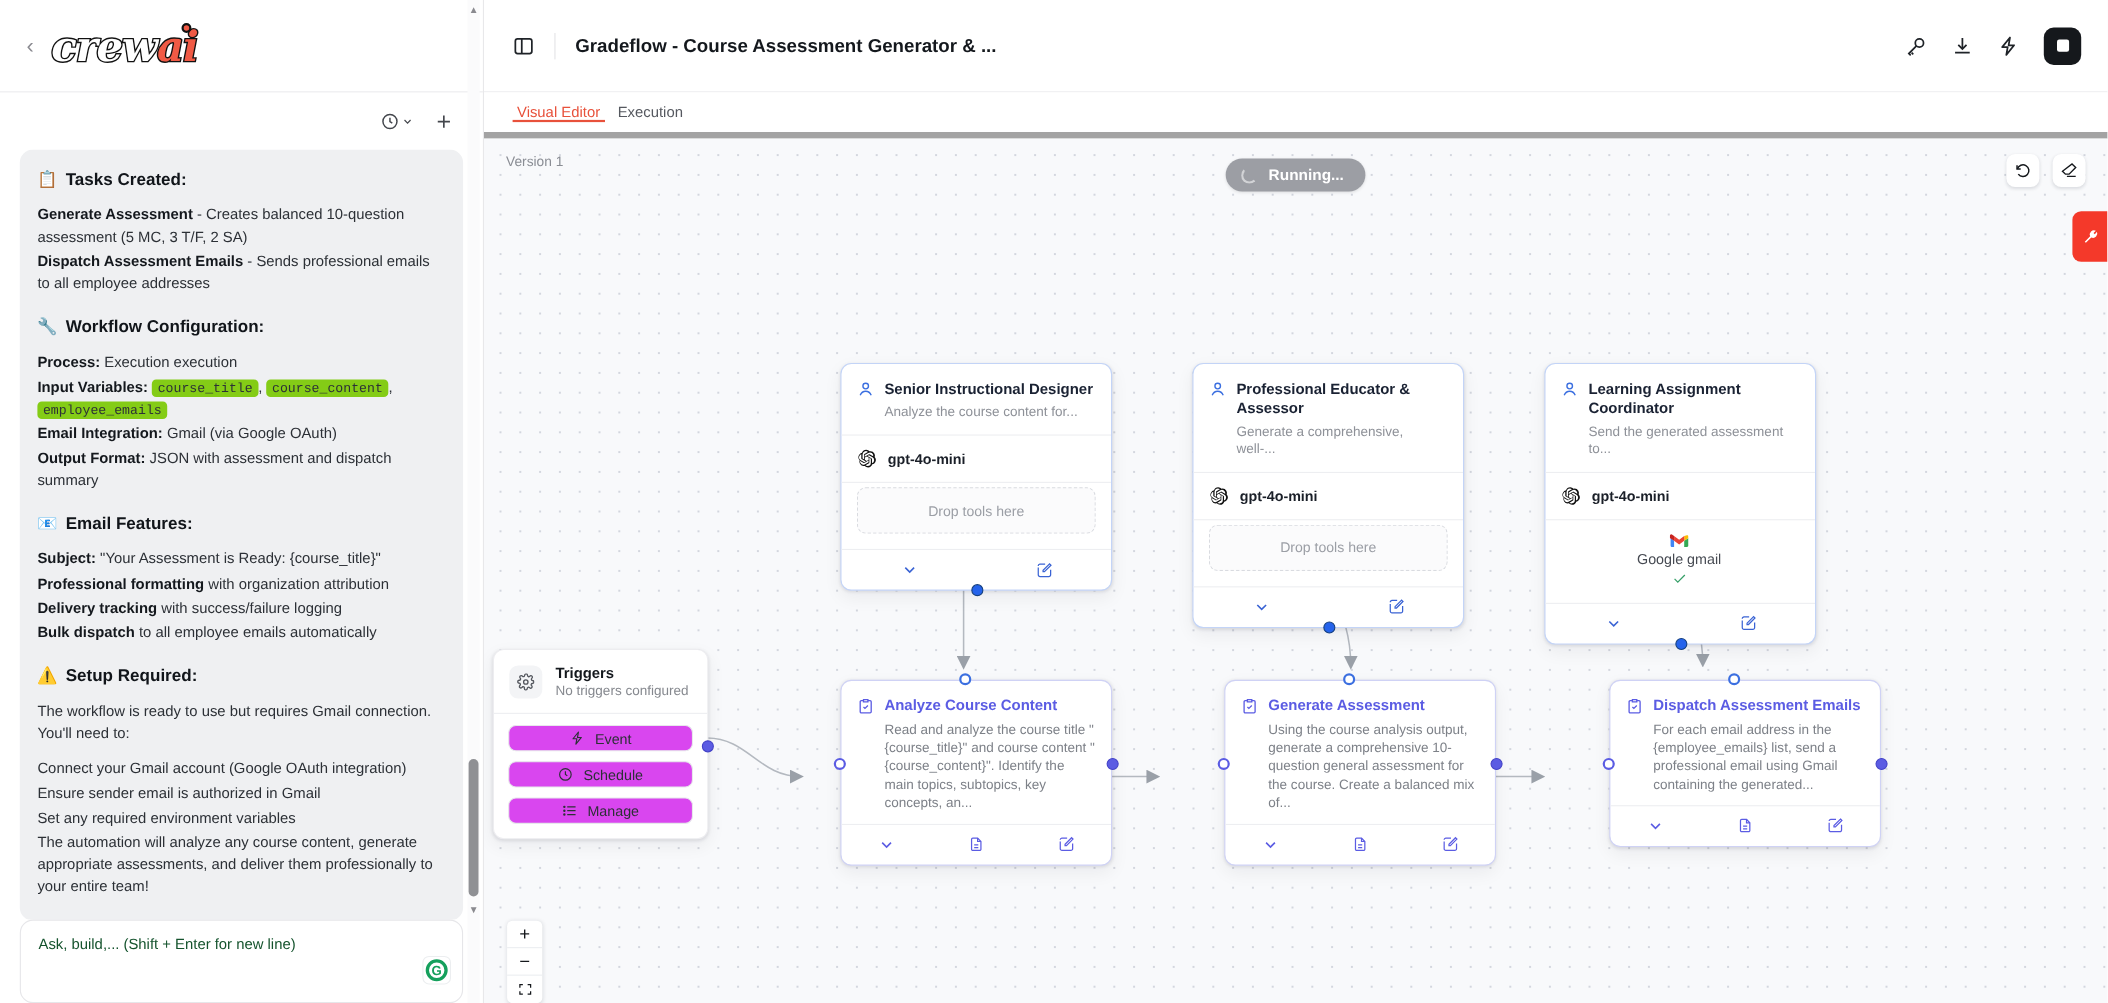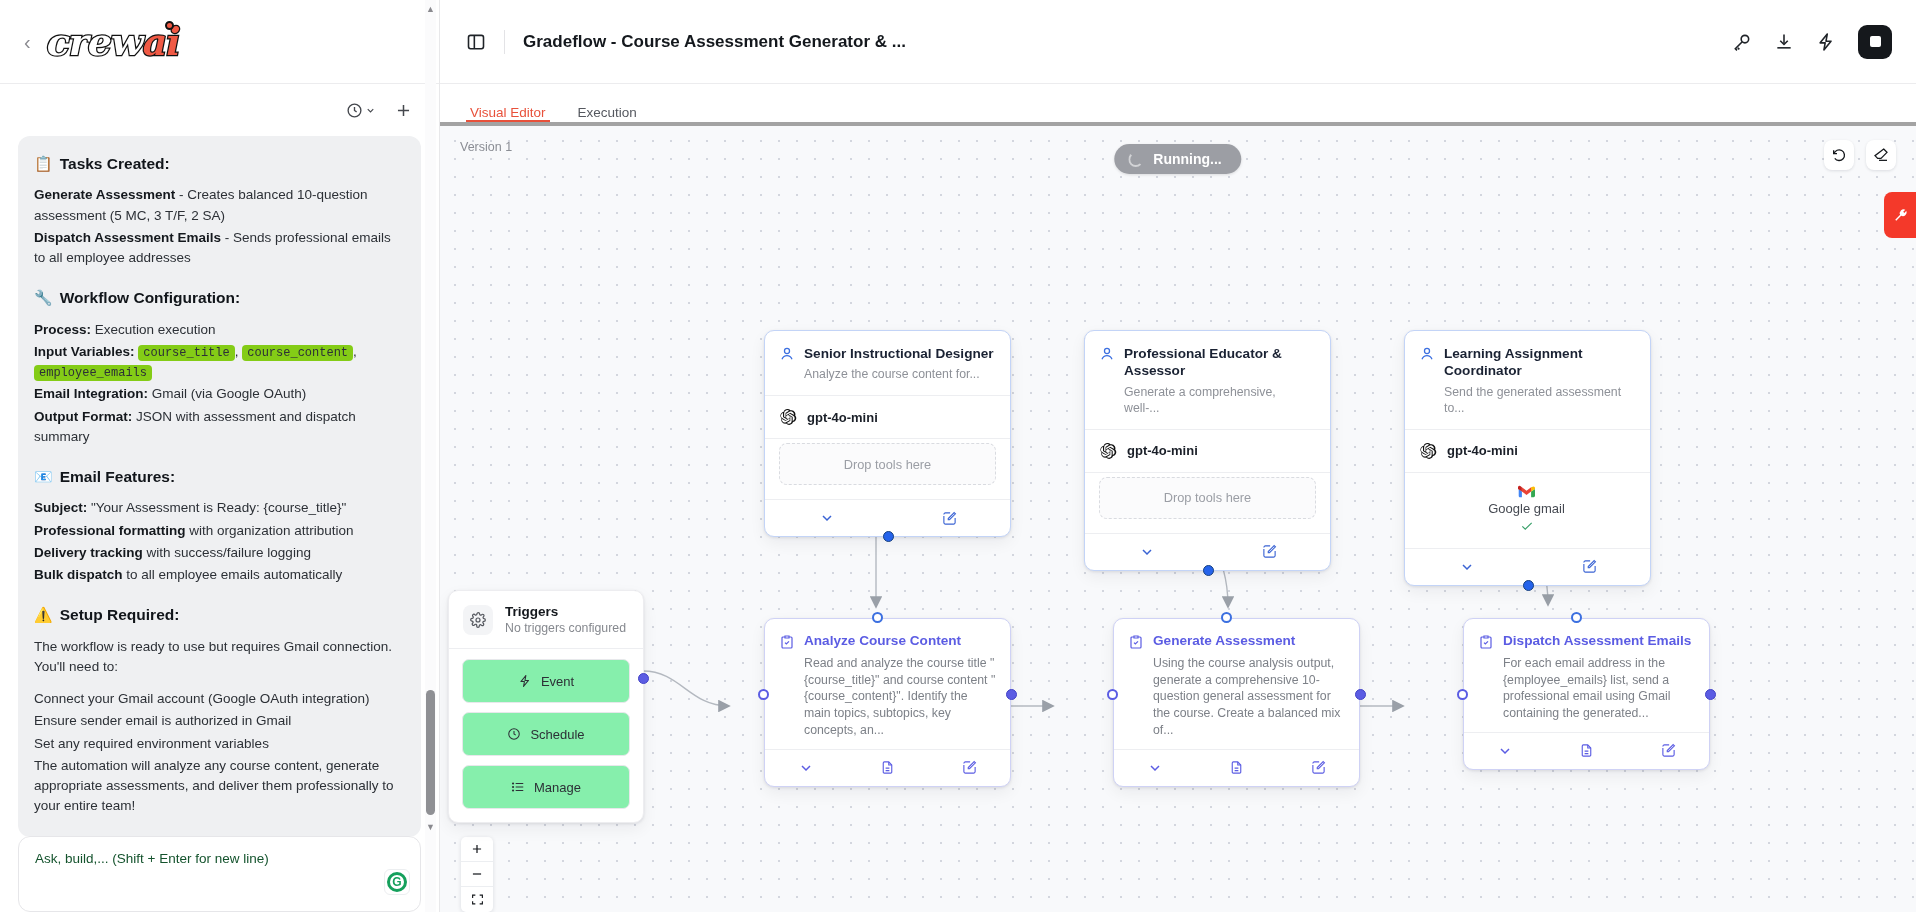--- a/index.html
+++ b/index.html
@@ -130,23 +130,23 @@
   .hdr-icons { display:flex; align-items:center; gap:22px; }
   .hdr-icon { color:#1f2328; cursor:pointer; display:flex; }
   .stop-btn {
     width:34px;height:34px;border-radius:9px;background:#15181c;
     display:flex;align-items:center;justify-content:center;cursor:pointer;
   }
   .stop-btn .sq { width:11px;height:11px;background:#fff;border-radius:2px; }
 
   .tabs-row {
     height:42px; flex:0 0 42px;
-    display:flex; align-items:flex-end;
-    padding:0 26px; gap:24px;
-    border-bottom:4px solid #a3a3a3;
+    display:flex; align-items:center;
+    padding:0 26px; gap:8px;
+    border-bottom:6px solid #a3a3a3;
     background:#fff;
   }
   .tab {
     display:flex; align-items:center;
     font-size:13.5px; color:#55585f; cursor:pointer;
     border-bottom:2px solid transparent;
     padding:0 4px 0 4px;
   }
   .tab.active { color:#e8513b; border-bottom-color:#e8513b; font-weight:normal; }
 
@@ -244,21 +244,21 @@
   }
   .trig-head { display:flex; gap:12px; align-items:center; padding:13px 14px; }
   .trig-ico {
     width:30px;height:30px;border-radius:8px;background:#f3f4f6;
     display:flex;align-items:center;justify-content:center;color:#53565d;
   }
   .trig-title { font-size:13.5px; font-weight:bold; color:#14181d; }
   .trig-sub { font-size:12.3px; color:#86898f; margin-top:2px; }
   .trig-body { padding:10px 13px 13px 13px; display:flex; flex-direction:column; gap:9px; }
   .trig-btn {
-    height:44px; border:1px solid #e7e8eb; border-radius:7px; background:#86efac;
+    height:24px; border:1px solid #e7e8eb; border-radius:7px; background:#d946ef;
     display:flex;align-items:center;justify-content:center;gap:9px;
     font-size:13px; color:#2c3036; cursor:pointer;
     font-family:"Liberation Sans",sans-serif;
   }
 
   
   .handle {
     position:absolute; border-radius:50%;
     width:11px; height:11px; z-index:5;
   }

